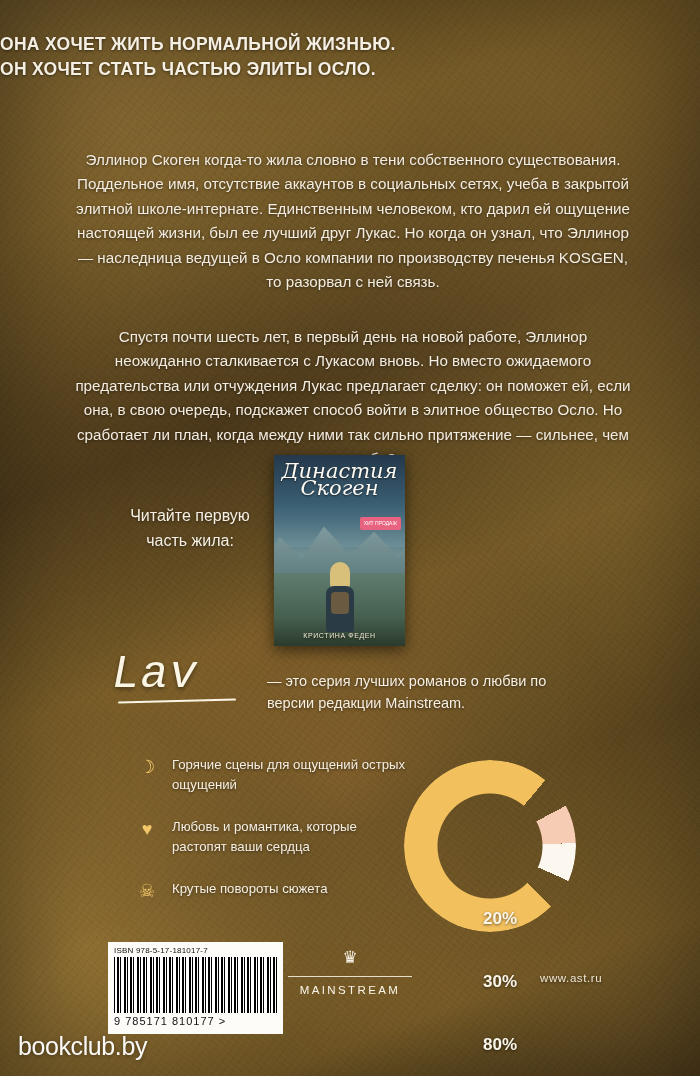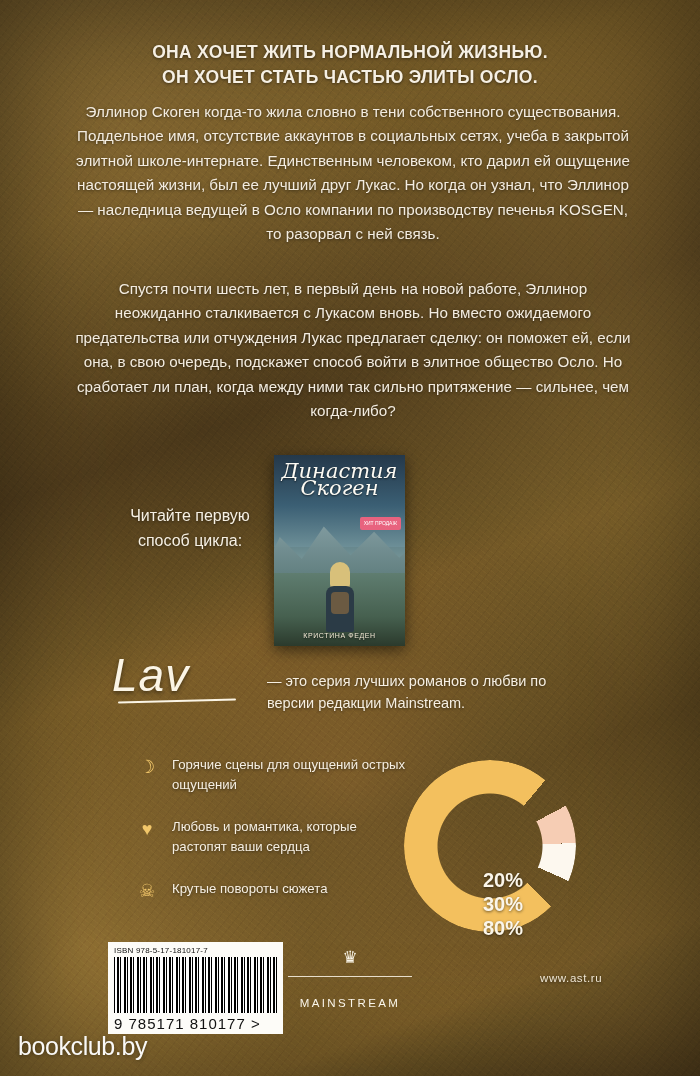--- a/index.html
+++ b/index.html
@@ -35,37 +35,38 @@
   .page::after {
     content: "";
     position: absolute; inset: 0;
     box-shadow: inset 0 0 120px rgba(0,0,0,0.45);
     pointer-events: none;
   }
   .content { position: relative; z-index: 2; }
 
   .headline {
     position: absolute;
-    top: 40px; left: 0; width: 700px;
-    text-align: center;
+    top: 32px; left: 0; width: 700px;
+    text-align: left;
     color: #f6f0e4;
     font-weight: bold;
     font-size: 17.5px;
     letter-spacing: 0.3px;
     line-height: 25px;
     text-shadow: 0 1px 3px rgba(0,0,0,0.5);
   }
   .blurb {
     position: absolute;
     left: 75px; width: 556px;
     color: #f3ece0;
     font-size: 15.2px;
     line-height: 24.4px;
     text-align: center;
     text-shadow: 0 1px 3px rgba(0,0,0,0.5);
+    margin-top: 48px;
   }
   .blurb.p1 { top: 100px; }
   .blurb.p2 { top: 277px; }
 
   
   .readnote {
     position: absolute;
     left: 120px; top: 503px;
     width: 140px;
     text-align: center;
@@ -142,21 +143,21 @@
     text-align: center;
     max-width: 48px;
   }
 
   
   .lav-logo {
     position: absolute;
     left: 112px; top: 648px;
     width: 140px; height: 54px;
     color: #fbf5e6;
-    font-family: Liberation Sans, sans-serif;
+    font-family: Liberation Mono, monospace;
     font-style: italic;
     font-size: 46px;
     line-height: 54px;
     letter-spacing: 1px;
     text-shadow: 0 2px 4px rgba(0,0,0,0.45);
   }
   .lav-underline {
     position: absolute;
     left: 118px; top: 700px;
     width: 118px; height: 2px;
@@ -237,24 +238,25 @@
     mask: radial-gradient(circle, transparent 52px, #000 53px);
   }
   .gauge-labels {
     position: absolute;
     left: 483px; top: 868px;
     width: 70px;
     text-align: left;
   }
   .gauge-labels div {
     color: #fbf6ea;
-    font-size: 20px;
+    font-size: 17px;
     font-weight: bold;
     line-height: 24px;
     text-shadow: 0 1px 3px rgba(0,0,0,0.55);
+    margin-top: 39px;
   }
 
   
   .barcode-box {
     position: absolute;
     left: 108px; top: 942px;
     width: 175px; height: 92px;
     background: #fdfcf8;
     padding: 4px 6px 2px 6px;
   }
@@ -269,40 +271,40 @@
     height: 56px;
     width: 100%;
     background-image: repeating-linear-gradient(90deg,
       #000 0px, #000 1px, #fff 1px, #fff 3px,
       #000 3px, #000 5px, #fff 5px, #fff 6px,
       #000 6px, #000 7px, #fff 7px, #fff 10px,
       #000 10px, #000 12px, #fff 12px, #fff 13px);
   }
   .barcode-num {
     font-family: "Liberation Sans", sans-serif;
-    font-size: 15px;
+    font-size: 11px;
     color: #111;
     letter-spacing: 1px;
     margin-top: 2px;
   }
 
   
   .publisher {
     position: absolute;
     left: 288px; top: 948px;
     width: 124px;
     text-align: center;
     color: #fbf6ea;
   }
   .pub-crown { font-size: 17px; line-height: 20px; }
   .pub-name {
     font-size: 11.5px; letter-spacing: 2.4px;
     margin-top: 8px;
     border-top: 1px solid rgba(251,246,234,0.85);
-    padding-top: 20px;
+    padding-top: 7px;
   }
   .site {
     position: absolute;
     left: 540px; top: 972px;
     color: #efe6d3;
     font-size: 11.5px;
     letter-spacing: 0.6px;
     text-shadow: 0 1px 3px rgba(0,0,0,0.5);
     text-align: right;
   }
@@ -325,21 +327,21 @@
   <div class="content">
 
     <div class="headline">
       <div>ОНА ХОЧЕТ ЖИТЬ НОРМАЛЬНОЙ ЖИЗНЬЮ.</div>
       <div>ОН ХОЧЕТ СТАТЬ ЧАСТЬЮ ЭЛИТЫ ОСЛО.</div>
     </div>
 
     <div class="blurb p1">Эллинор Скоген когда-то жила словно в тени собственного существования. Поддельное имя, отсутствие аккаунтов в социальных сетях, учеба в закрытой элитной школе-интернате. Единственным человеком, кто дарил ей ощущение настоящей жизни, был ее лучший друг Лукас. Но когда он узнал, что Эллинор — наследница ведущей в Осло компании по производству печенья KOSGEN, то разорвал с ней связь.</div>
     <div class="blurb p2">Спустя почти шесть лет, в первый день на новой работе, Эллинор неожиданно сталкивается с Лукасом вновь. Но вместо ожидаемого предательства или отчуждения Лукас предлагает сделку: он поможет ей, если она, в свою очередь, подскажет способ войти в элитное общество Осло. Но сработает ли план, когда между ними так сильно притяжение — сильнее, чем когда-либо?</div>
 
-    <div class="readnote">Читайте первую способ цикла:</div>
+    <div class="readnote">Читайте первую часть жила:</div>
 
     <div class="minicover">
       <div class="mc-sky"></div>
       <div class="mc-mount"></div>
       <div class="mc-water"></div>
       <div class="mc-figure">
         <div class="mc-hair"></div>
         <div class="mc-body"></div>
         <div class="mc-pack"></div>
       </div>

